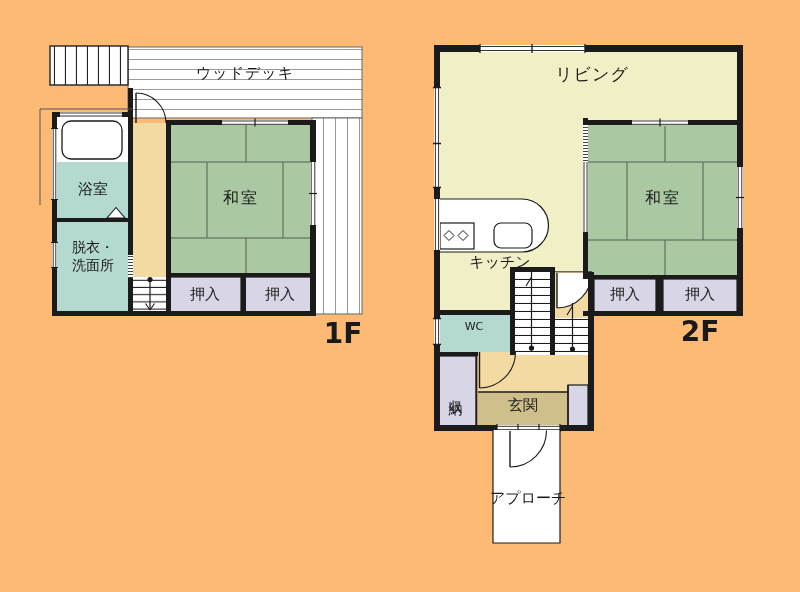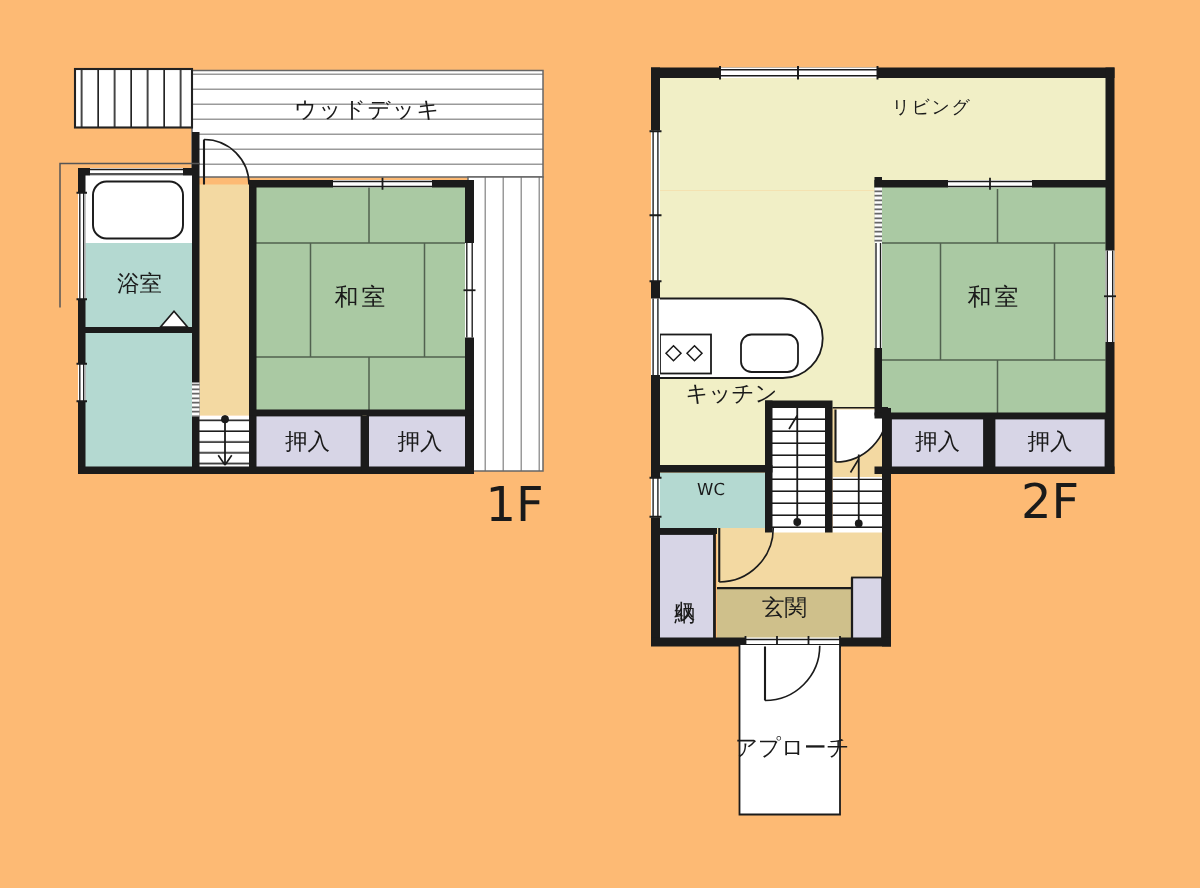--- a/index.html
+++ b/index.html
@@ -16,21 +16,21 @@
   .hall{fill:var(--c-hall);}
   .entrance{fill:var(--c-entrance);}
   .wet{fill:var(--c-wet);}
   .closet{fill:var(--c-closet);stroke:#1b1b1b;stroke-width:1.2;}
   .ln{stroke:#1b1b1b;fill:none;}
   .tat{stroke:#51614f;stroke-width:1;fill:none;}
   .thin{stroke:#1b1b1b;stroke-width:0.9;fill:none;}
   .lbl{position:absolute;text-align:center;white-space:nowrap;color:#1a1a1a;}
   .lbl-s{font-size:15px;}
   .lbl-room{font-size:16px;letter-spacing:2px;}
-  .lbl-floor{font-size:32px;font-weight:normal;}
+  .lbl-floor{font-size:28px;font-weight:bold;}
   .lbl-vert{writing-mode:vertical-rl;text-orientation:upright;font-size:14px;letter-spacing:2px;}
 </style>
 </head>
 <body>
 
 <div class="canvas">
 
 <svg width="800" height="592" viewBox="0 0 800 592">
   <defs>
     <pattern id="deckH" width="8" height="10" patternUnits="userSpaceOnUse">
@@ -243,27 +243,31 @@
 
   <g>
     <path d="M493 430V543H560V430" fill="#fff" stroke="#1b1b1b" stroke-width="1.2"></path>
     <path class="ln" stroke-width="1.4" d="M510 431V467"></path>
     <path class="ln" stroke-width="1.1" d="M510 467A36.5 36.5 0 0 0 546.5 430.5"></path>
   </g>
 </svg>
 
 <div class="lbl lbl-s" style="left:182px;top:64px;width:126px;letter-spacing:1px;">ウッドデッキ</div>
 <div class="lbl lbl-s" style="left:70px;top:180px;width:46px;">浴室</div>
+<div class="lbl" style="left:56px;top:238px;width:74px;font-size:14px;line-height:18px;">
+  <div>脱衣・</div>
+  <div>洗面所</div>
+</div>
 <div class="lbl lbl-room" style="left:212px;top:188px;width:58px;">和室</div>
 <div class="lbl lbl-s" style="left:177px;top:285px;width:56px;">押入</div>
 <div class="lbl lbl-s" style="left:252px;top:285px;width:56px;">押入</div>
 <div class="lbl lbl-floor" style="left:320px;top:317px;width:46px;">1F</div>
 
-<div class="lbl" style="left:562px;top:63px;width:118px;font-size:12px;letter-spacing:1px;">リビング</div>
-<div class="lbl lbl-s" style="left:441px;top:253px;width:86px;text-align:left;padding-left:16px;">キッチン</div>
+<div class="lbl" style="left:533px;top:63px;width:118px;font-size:17px;letter-spacing:1px;">リビング</div>
+<div class="lbl lbl-s" style="left:441px;top:253px;width:86px;text-align:center;padding-left:16px;">キッチン</div>
 <div class="lbl lbl-room" style="left:634px;top:188px;width:58px;">和室</div>
 <div class="lbl lbl-s" style="left:597px;top:285px;width:56px;">押入</div>
 <div class="lbl lbl-s" style="left:672px;top:285px;width:56px;">押入</div>
 <div class="lbl" style="left:446px;top:320px;width:56px;font-size:11px;">WC</div>
 <div class="lbl lbl-vert" style="left:447px;top:360px;height:62px;">収納</div>
 <div class="lbl lbl-s" style="left:498px;top:396px;width:50px;">玄関</div>
 <div class="lbl" style="left:490px;top:489px;width:72px;font-size:15px;">アプローチ</div>
 <div class="lbl lbl-floor" style="left:676px;top:315px;width:48px;">2F</div>
 
 </div>

